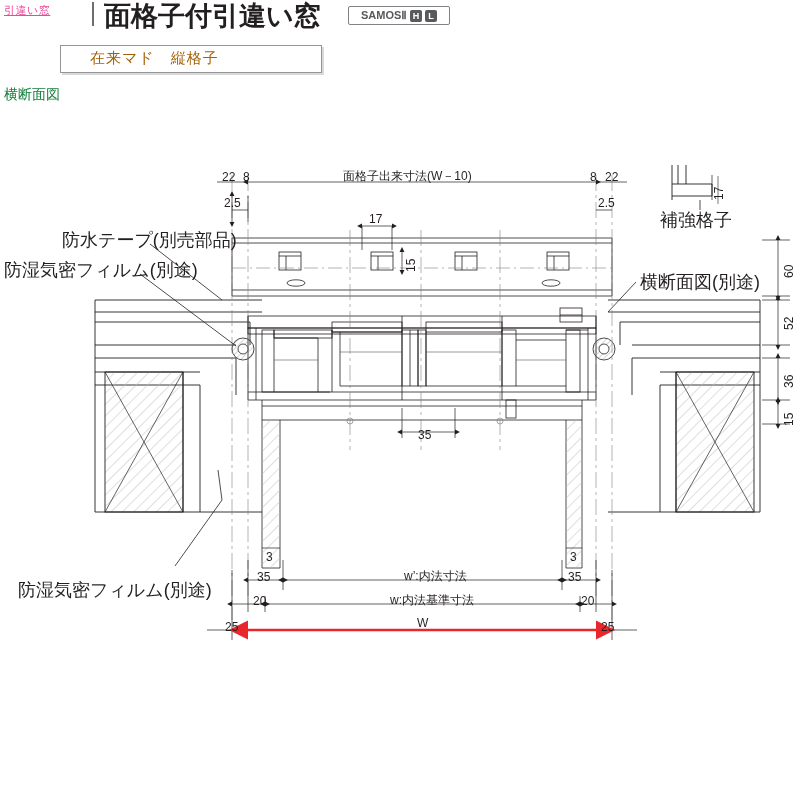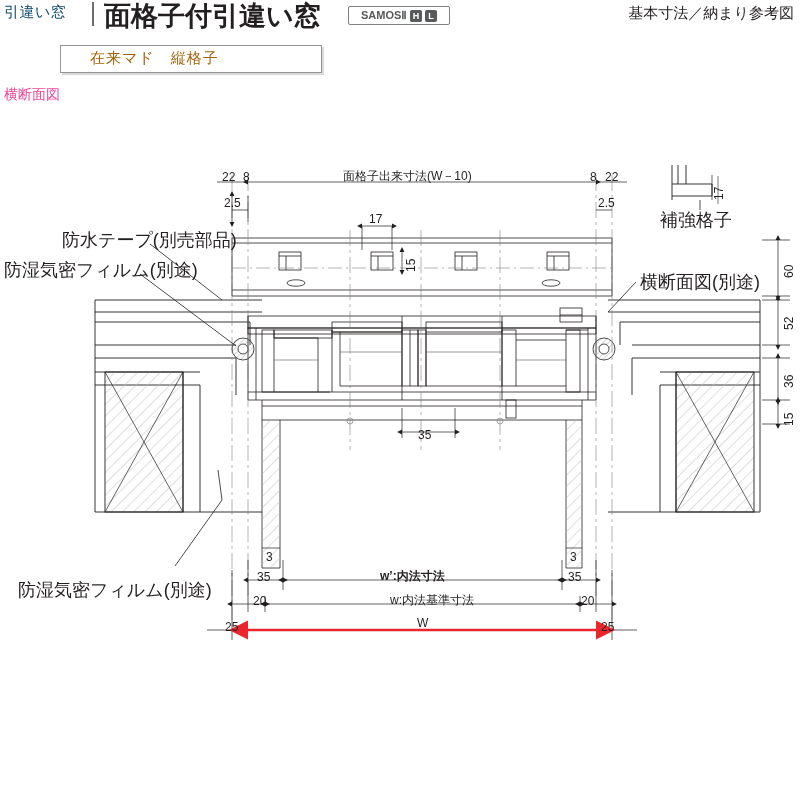--- a/index.html
+++ b/index.html
@@ -18,23 +18,24 @@
 
   
   #header {
     position: absolute;
     left: 0; top: 0;
     width: 800px; height: 30px;
   }
   #header-small {
     position: absolute;
     left: 4px; top: 3px;
-    font-size: 15px;
-    color: #0c4a6e;
+    font-size: 11px;
+    color: #ec4899;
     letter-spacing: 0.5px;
+    text-decoration: underline;
   }
   #header-divider {
     position: absolute;
     left: 92px; top: 2px;
     width: 2px; height: 24px;
     background: #6d6e71;
   }
   #header-title {
     position: absolute;
     left: 104px; top: -2px;
@@ -87,21 +88,21 @@
     left: 90px; top: 49px;
     font-size: 15px;
     color: #a16207;
     letter-spacing: 1px;
   }
 
   #section-label {
     position: absolute;
     left: 4px; top: 86px;
     font-size: 14px;
-    color: #ec4899;
+    color: #15803d;
   }
 
   
   #drawing {
     position: absolute;
     left: 0; top: 0;
     width: 800px; height: 800px;
   }
 
   
@@ -127,21 +128,20 @@
 
 <div id="header">
   <div id="header-small">引違い窓</div>
   <div id="header-divider"></div>
   <div id="header-title">面格子付引違い窓</div>
   <div id="samos-badge">
     <span>SAMOSⅡ</span>
     <span class="samos-chip">H</span>
     <span class="samos-chip">L</span>
   </div>
-  <div id="header-right">基本寸法／納まり参考図</div>
 </div>
 
 <div id="subtab"></div>
 <div id="subtab-text">在来マド　縦格子</div>
 
 <div id="section-label">横断面図</div>
 
 <svg id="drawing" viewBox="0 0 800 800">
   <defs>
     <pattern id="hatch45" width="8" height="8" patternTransform="rotate(45)" patternUnits="userSpaceOnUse">
@@ -433,21 +433,21 @@
 <div class="dimtext vert" style="left:782px; top:388px;">36</div>
 <div class="dimtext vert" style="left:782px; top:426px;">15</div>
 
 <div class="dimtext" style="left:418px; top:428px;">35</div>
 
 <div class="dimtext" style="left:266px; top:550px;">3</div>
 <div class="dimtext" style="left:570px; top:550px;">3</div>
 
 <div class="dimtext" style="left:257px; top:570px;">35</div>
 <div class="dimtext" style="left:568px; top:570px;">35</div>
-<div class="dimtext" style="left:380px; top:568px;font-weight:bold;">w’:内法寸法</div>
+<div class="dimtext" style="left:404px; top:568px;">w’:内法寸法</div>
 
 <div class="dimtext" style="left:253px; top:594px;">20</div>
 <div class="dimtext" style="left:581px; top:594px;">20</div>
 <div class="dimtext" style="left:390px; top:592px;">w:内法基準寸法</div>
 
 <div class="dimtext" style="left:225px; top:620px;">25</div>
 <div class="dimtext" style="left:601px; top:620px;">25</div>
 <div class="dimtext" style="left:417px; top:616px;">W</div>
 
 </body></html>

